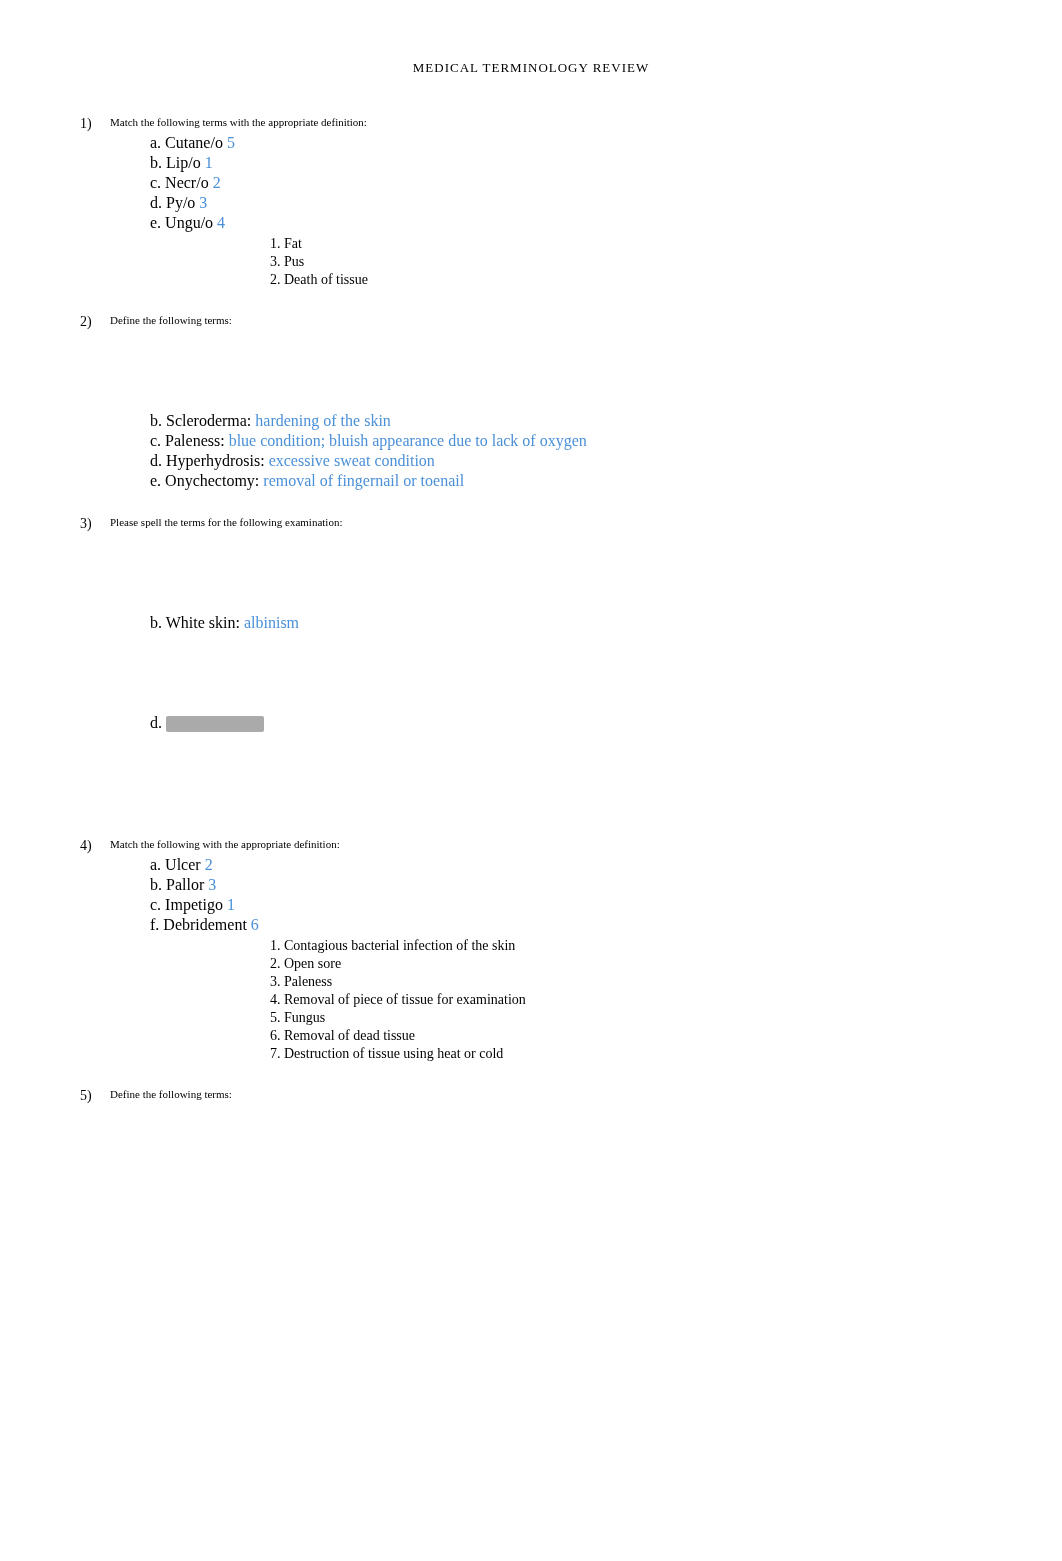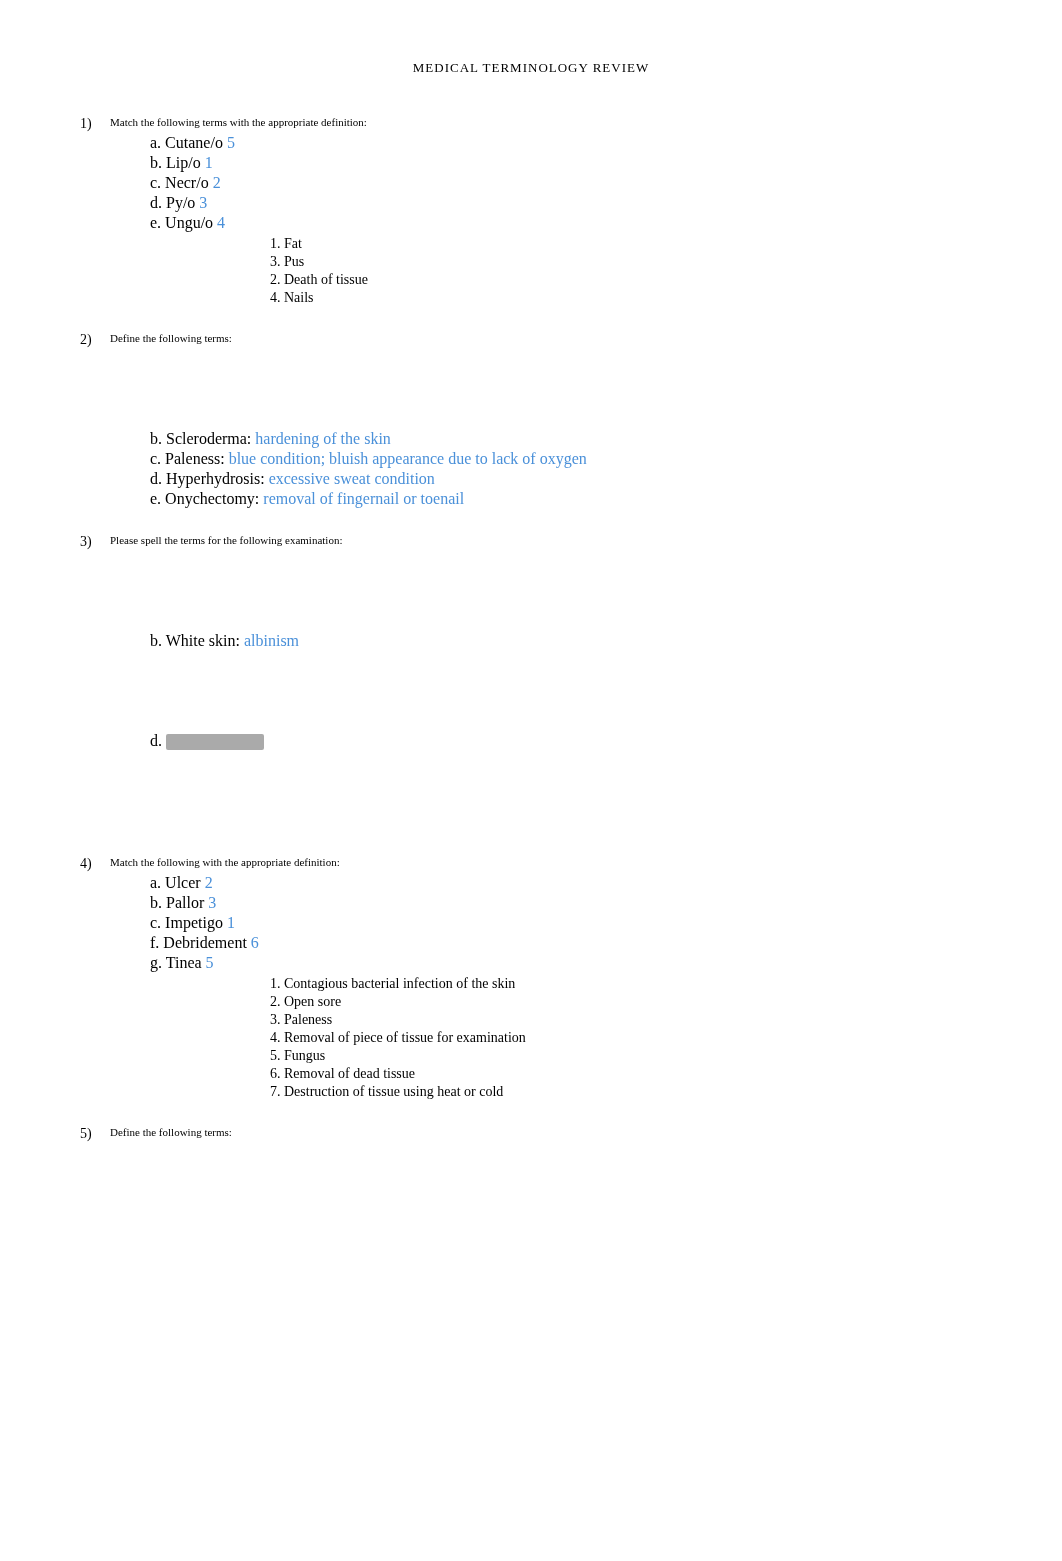--- a/index.html
+++ b/index.html
@@ -126,21 +126,20 @@
         <li>
           <span>e.</span>
           <span> Ungu/o </span>
           <span class="answer">4</span>
         </li>
       </ul>
       <ol class="numbered-list">
         <li data-num="1">Fat</li>
         <li data-num="3">Pus</li>
         <li data-num="2">Death of tissue</li>
-        <li data-num="4">Nails</li>
       </ol>
     </div>
   </div>
 </div>
 
 <div class="section">
   <div class="section-header">
     <span class="section-number">2)</span>
     <div class="section-content">
       <div class="section-label">Define the following terms:</div>
@@ -216,25 +215,20 @@
         </li>
         <li>
           <span>c.</span>
           <span> Impetigo </span>
           <span class="answer">1</span>
         </li>
         <li>
           <span>f.</span>
           <span> Debridement </span>
           <span class="answer">6</span>
-        </li>
-        <li>
-          <span>g.</span>
-          <span> Tinea </span>
-          <span class="answer">5</span>
         </li>
       </ul>
       <ol class="numbered-list">
         <li data-num="1">Contagious bacterial infection of the skin</li>
         <li data-num="2">Open sore</li>
         <li data-num="3">Paleness</li>
         <li data-num="4">Removal of piece of tissue for examination</li>
         <li data-num="5">Fungus</li>
         <li data-num="6">Removal of dead tissue</li>
         <li data-num="7">Destruction of tissue using heat or cold</li>

